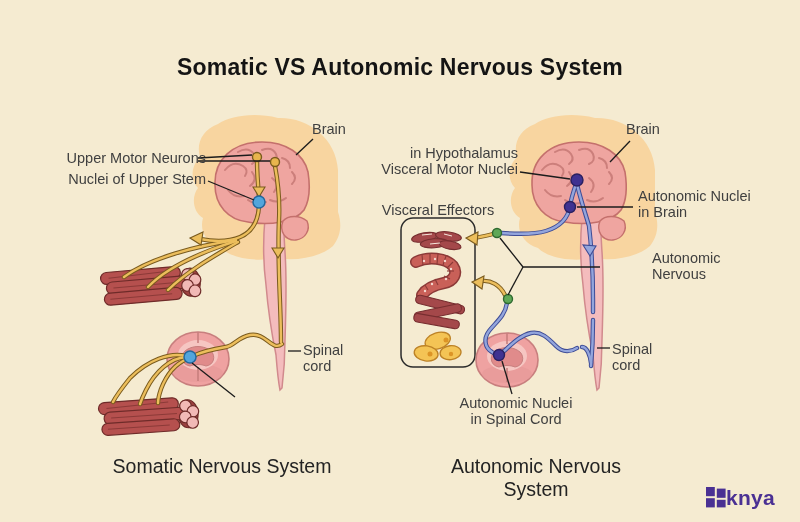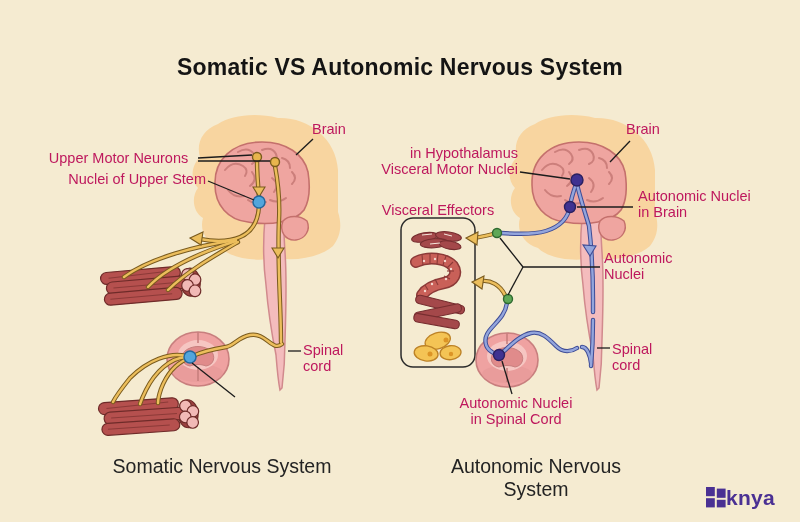--- a/index.html
+++ b/index.html
@@ -1,20 +1,20 @@
 <!DOCTYPE html>
 <html><head>
 <meta charset="utf-8">
 <style>
   html,body{margin:0;padding:0;}
   body{width:800px;height:522px;overflow:hidden;}
   .stage{position:relative;width:800px;height:522px;background:#F5EBD1;font-family:"Liberation Sans",sans-serif;color:#1c1c1c;}
   .art{position:absolute;left:0;top:0;}
   .title{position:absolute;left:0;top:54px;width:800px;text-align:center;font-size:23px;font-weight:bold;letter-spacing:.2px;color:#141414;}
-  .lbl{position:absolute;font-size:14.5px;line-height:16px;color:#be185d;white-space:nowrap;}
+  .lbl{position:absolute;font-size:14.5px;line-height:16px;color:#404040;white-space:nowrap;}
   .r{text-align:right;}
   .c{text-align:center;}
   .caption{position:absolute;top:455px;width:224px;text-align:center;font-size:19.5px;color:#232323;}
   .logo{position:absolute;left:706px;top:487px;display:flex;align-items:center;}
   .logo-text{font-size:21px;font-weight:bold;color:#4A3093;letter-spacing:.3px;line-height:21px;}
 </style>
 </head>
 <body>
 
 <div class="stage">
@@ -230,43 +230,43 @@
       <path d="M600,267 L523,267 L500,238"></path>
       <path d="M523,267 L508,295"></path>
       <path d="M597,348 L610,348"></path>
       <path d="M502,361 L512,394"></path>
     </g>
   </svg>
 
   <div class="title">Somatic VS Autonomic Nervous System</div>
 
   <div class="lbl" style="left:312px;top:121px;">Brain</div>
-  <div class="lbl r" style="left:40px;top:150px;width:157px;text-align:center;">Upper Motor Neurons</div>
+  <div class="lbl r" style="left:49px;top:150px;width:157px;">Upper Motor Neurons</div>
   <div class="lbl r" style="left:55px;top:171px;width:151px;">
     <div>Nuclei of Upper Stem</div>
   </div>
   <div class="lbl" style="left:303px;top:342px;">
     <div>Spinal</div>
     <div>cord</div>
   </div>
   <div class="caption" style="left:86px;margin-left:24px;">Somatic Nervous System</div>
 
   <div class="lbl" style="left:626px;top:121px;">Brain</div>
   <div class="lbl r" style="left:368px;top:145px;width:150px;">
     <div>in Hypothalamus</div>
     <div>Visceral Motor Nuclei</div>
   </div>
   <div class="lbl" style="left:638px;top:188px;">
     <div>Autonomic Nuclei</div>
     <div>in Brain</div>
   </div>
   <div class="lbl c" style="left:377px;top:202px;width:122px;">Visceral Effectors</div>
-  <div class="lbl" style="left:604px;top:250px;">
+  <div class="lbl" style="left:604px;top:250px;padding-left:48px;">
     <div>Autonomic</div>
-    <div>Nuclei</div>
+    <div>Nervous</div>
   </div>
   <div class="lbl" style="left:612px;top:341px;">
     <div>Spinal</div>
     <div>cord</div>
   </div>
   <div class="lbl c" style="left:436px;top:395px;width:160px;">
     <div>Autonomic Nuclei</div>
     <div>in Spinal Cord</div>
   </div>
   <div class="caption" style="left:424px;">Autonomic Nervous System</div>

